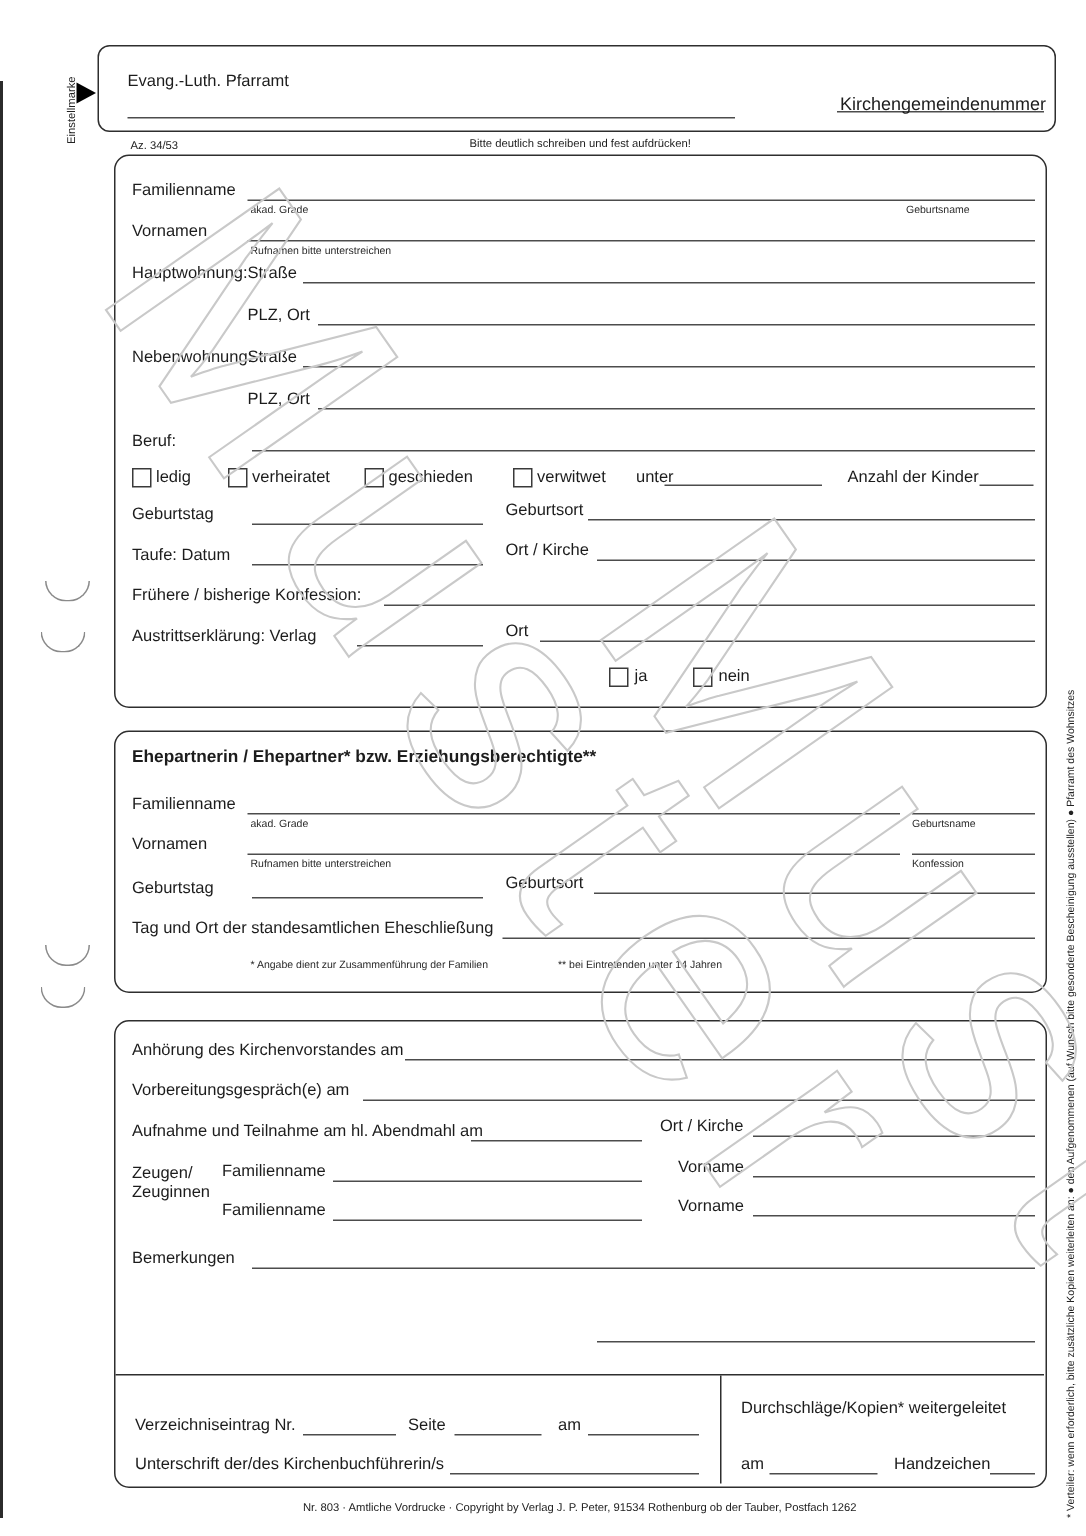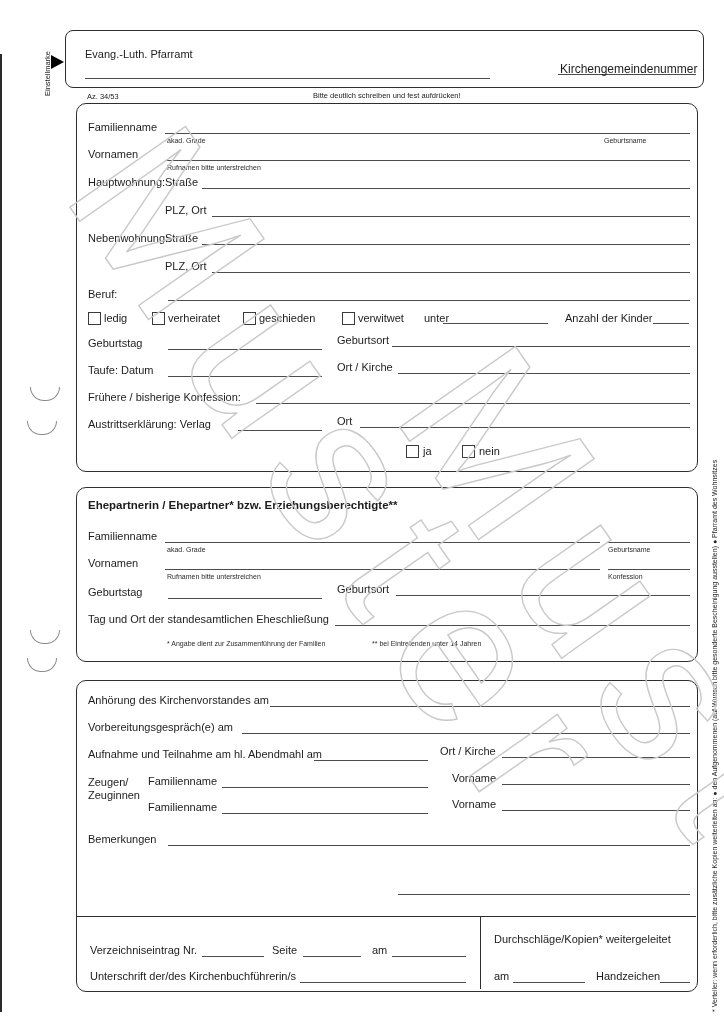--- a/index.html
+++ b/index.html
@@ -190,14 +190,15 @@
 
   <span class="lbl" style="left:90px;top:970px">Unterschrift der/des Kirchenbuchführerin/s</span>
   <span class="fline" style="left:300px;top:982px;width:166px"></span>
 
   <span class="lbl" style="left:494px;top:933px">Durchschläge/Kopien* weitergeleitet</span>
   <span class="lbl" style="left:494px;top:970px">am</span>
   <span class="fline" style="left:513px;top:982px;width:72px"></span>
   <span class="lbl" style="left:596px;top:970px">Handzeichen</span>
   <span class="fline" style="left:660px;top:982px;width:30px"></span>
 
+  <div class="footer" style="top:1000px">Nr. 803 · Amtliche Vordrucke · Copyright by Verlag J. P. Peter, 91534 Rothenburg ob der Tauber, Postfach 1262</div>
 
 </div>
 
 </body></html>

